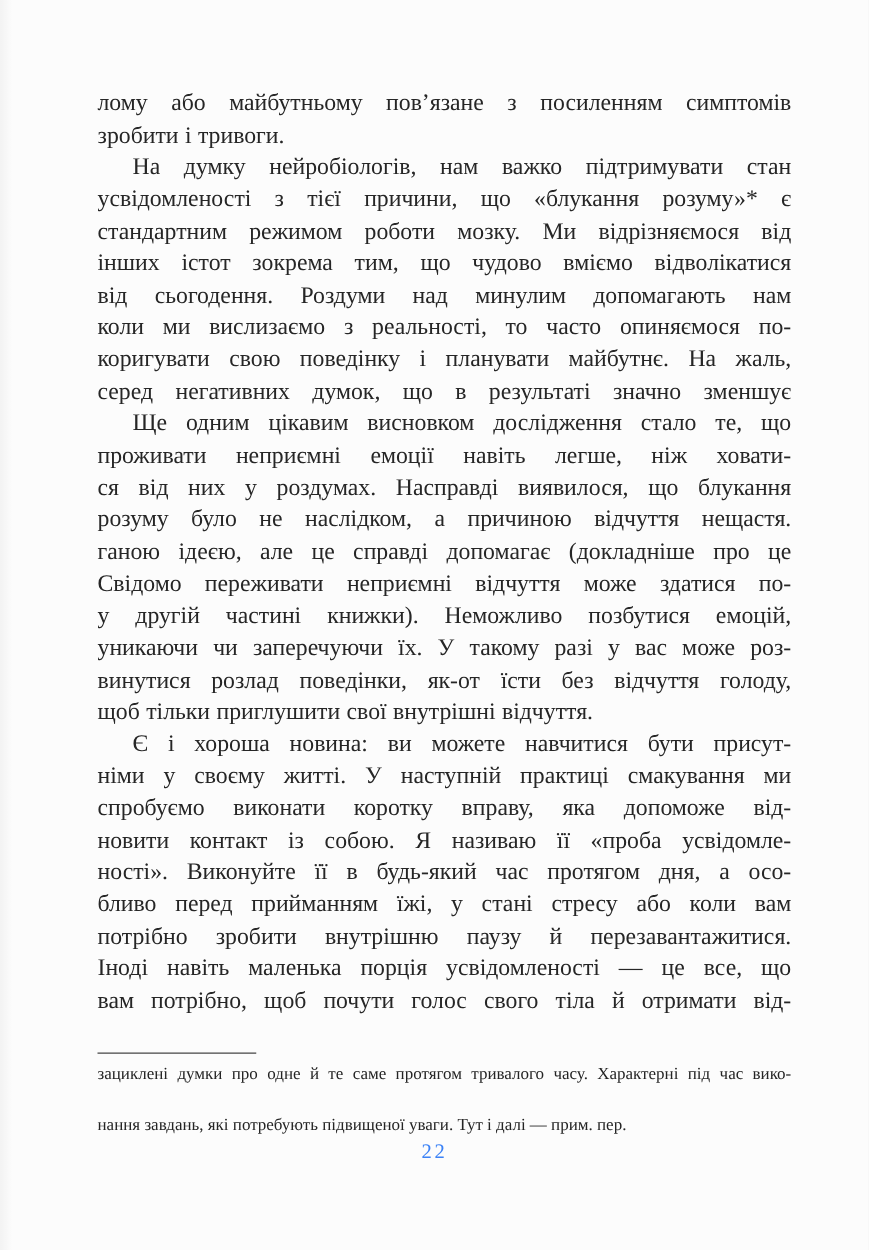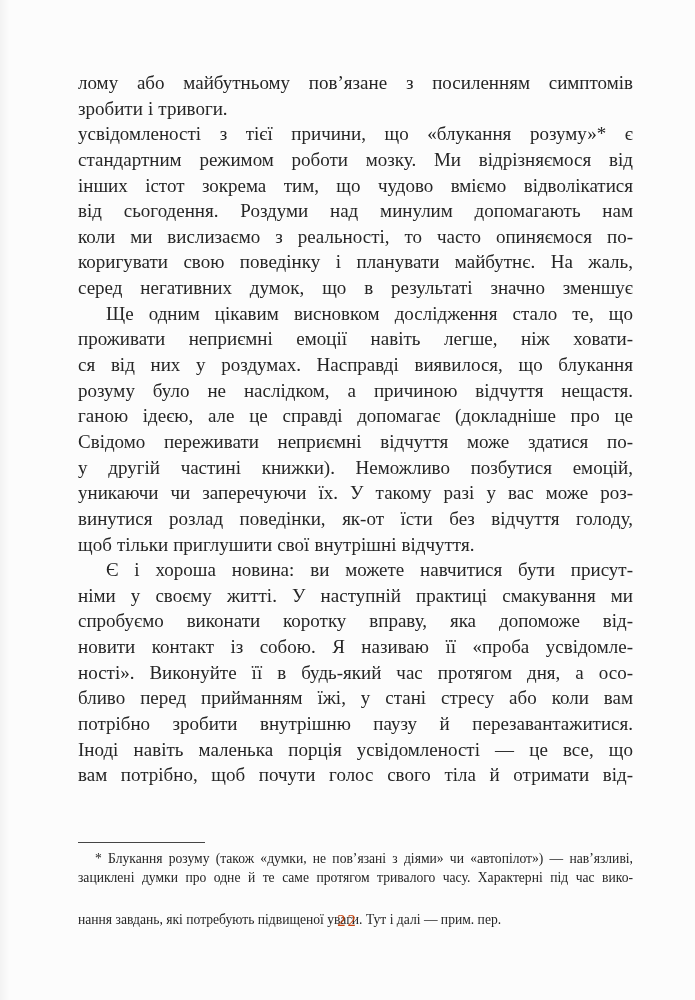--- a/index.html
+++ b/index.html
@@ -57,36 +57,37 @@
     -moz-text-align-last:justify;
   }
   .fln.indent{text-indent:17px;}
   .fln.end{text-align-last:left;margin-top:22px;-moz-text-align-last:left;}
   .page-number{
     position:absolute;
     left:0;top:911px;width:695px;
     text-align:center;
     font-size:16.5px;
     letter-spacing:2px;
-    color:#c2410c;
+    color:#3b82f6;
   }
 </style>
 </head>
 <body>
 
 <div class="page">
 
   <main class="text-block">
 
     <div class="para">
       <div class="ln">лому або майбутньому пов’язане з посиленням симптомів</div>
       <div class="ln end">зробити і тривоги.</div>
     </div>
 
     <div class="para">
+      <div class="ln indent">На думку нейробіологів, нам важко підтримувати стан</div>
       <div class="ln">усвідомленості з тієї причини, що «блукання розуму»* є</div>
       <div class="ln">стандартним режимом роботи мозку. Ми відрізняємося від</div>
       <div class="ln">інших істот зокрема тим, що чудово вміємо відволікатися</div>
       <div class="ln">від сьогодення. Роздуми над минулим допомагають нам</div>
       <div class="ln">коли ми вислизаємо з реальності, то часто опиняємося по-</div>
       <div class="ln">коригувати свою поведінку і планувати майбутнє. На жаль,</div>
       <div class="ln">серед негативних думок, що в результаті значно зменшує</div>
     </div>
 
     <div class="para">
@@ -112,20 +113,19 @@
       <div class="ln">потрібно зробити внутрішню паузу й перезавантажитися.</div>
       <div class="ln">Іноді навіть маленька порція усвідомленості — це все, що</div>
       <div class="ln">вам потрібно, щоб почути голос свого тіла й отримати від-</div>
     </div>
 
   </main>
 
   <div class="footnote-rule"></div>
 
   <aside class="footnote">
-    <div class="fln indent">* Блукання розуму (також «думки, не пов’язані з діями» чи «автопілот») — нав’язливі,</div>
     <div class="fln">зациклені думки про одне й те саме протягом тривалого часу. Характерні під час вико-</div>
     <div class="fln end">нання завдань, які потребують підвищеної уваги. Тут і далі — прим. пер.</div>
   </aside>
 
   <div class="page-number">22</div>
 
 </div>
 
 </body></html>

